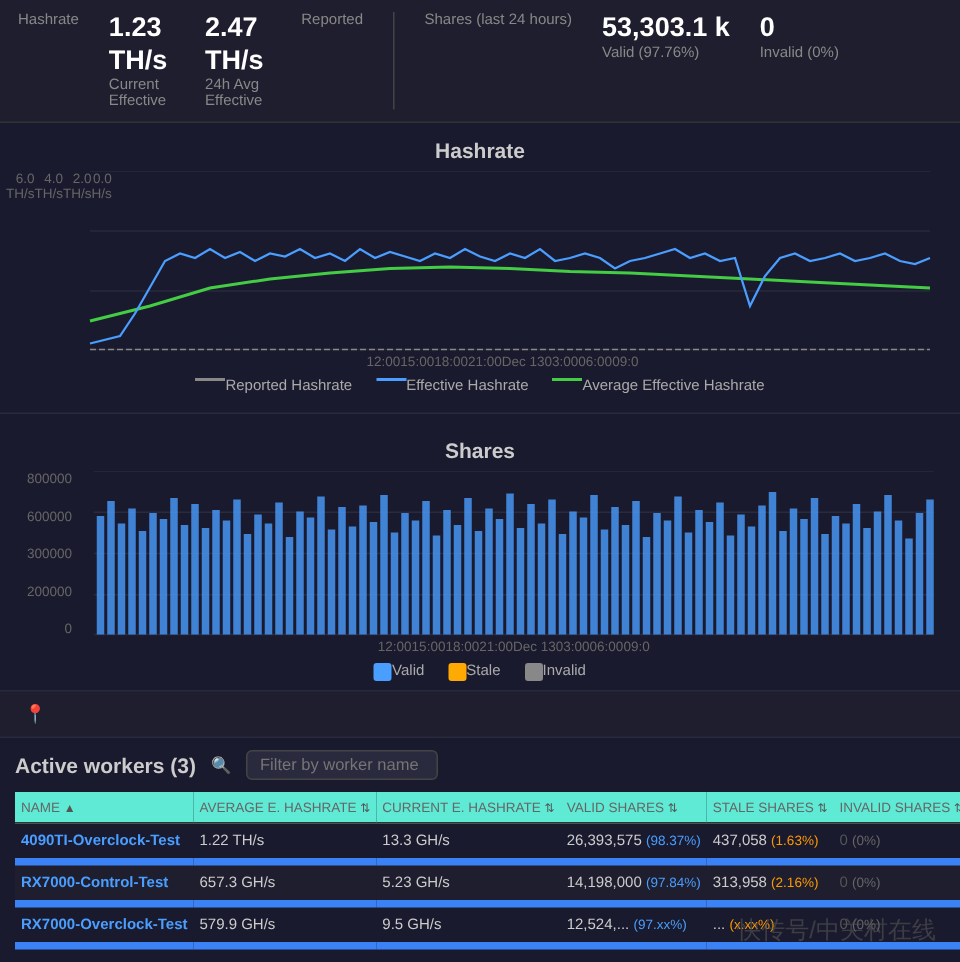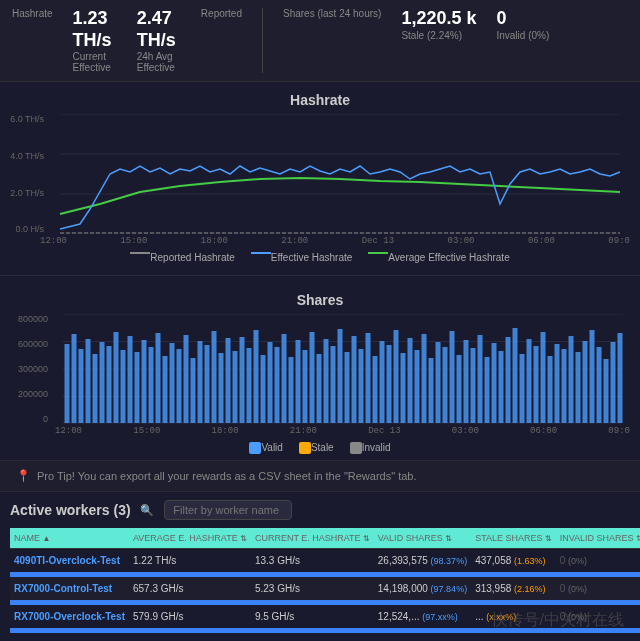--- a/index.html
+++ b/index.html
@@ -72,25 +72,24 @@
       height: 130px;
       display: flex;
       flex-direction: column;
       justify-content: space-between;
       font-size: 9px;
       color: #666;
       padding: 0 2px;
     }
     .chart-x-labels {
       display: flex;
-      justify-content: space-between;
+      justify-content: center;
       padding: 2px 10px 0 40px;
       font-size: 9px;
       color: #666;
-      font-family: Liberation Mono, monospace;
     }
     .chart-legend {
       display: flex;
       justify-content: center;
       gap: 16px;
       padding: 6px 0;
       font-size: 10px;
       color: #aaa;
     }
     .legend-item {
@@ -232,35 +231,35 @@
       </div>
       <div class="stat-item">
         <span class="stat-sublabel">Reported</span>
       </div>
     </div>
   </div>
   <div class="stats-section right">
     <div class="stats-label-group">Shares (last 24 hours)</div>
     <div style="display:flex;gap:20px;">
       <div class="stat-item">
-        <span class="stat-value">1,220.5 k</span>
-        <span class="stat-sublabel">Stale (2.24%)</span>
+        <span class="stat-value">53,303.1 k</span>
+        <span class="stat-sublabel">Valid (97.76%)</span>
       </div>
       <div class="stat-item">
         <span class="stat-value">0</span>
         <span class="stat-sublabel">Invalid (0%)</span>
       </div>
     </div>
   </div>
 </div>
 
 <div class="chart-section">
   <div class="chart-title">Hashrate</div>
   <div style="position:relative;padding-left:50px;padding-right:10px;">
-    <div class="chart-y-labels" style="position:absolute;left:2px;top:0;width:46px;height:120px;display:flex;flex-direction:column;justify-content:space-between;font-size:9px;color:#666;text-align:right;padding-right:4px;">
+    <div class="chart-y-labels" style="position:absolute;left:2px;top:0;width:46px;height:120px;display:flex;flex-direction:row;justify-content:space-between;font-size:9px;color:#666;text-align:right;padding-right:4px;">
       <span>6.0 TH/s</span>
       <span>4.0 TH/s</span>
       <span>2.0 TH/s</span>
       <span>0.0 H/s</span>
     </div>
     <svg viewBox="0 0 560 120" width="100%" height="120" style="display:block;">
 
       <line x1="0" y1="0" x2="560" y2="0" stroke="#2a2a3e" stroke-width="1"></line>
       <line x1="0" y1="40" x2="560" y2="40" stroke="#2a2a3e" stroke-width="1"></line>
       <line x1="0" y1="80" x2="560" y2="80" stroke="#2a2a3e" stroke-width="1"></line>
@@ -422,21 +421,20 @@
     </div>
     <div class="legend-item">
       <div style="width:12px;height:12px;background:#888;border-radius:2px;"></div>
       <span>Invalid</span>
     </div>
   </div>
 </div>
 
 <div class="pro-tip">
   <span class="pro-tip-pin">📍</span>
-  <span>Pro Tip! You can export all your rewards as a CSV sheet in the "Rewards" tab.</span>
 </div>
 
 <div class="workers-section">
   <div class="workers-header">
     <span class="workers-title">Active workers (3)</span>
     <span class="filter-icon">🔍</span>
     <input class="filter-input" type="text" placeholder="Filter by worker name" style="">
   </div>
 
   <table class="workers-table">

